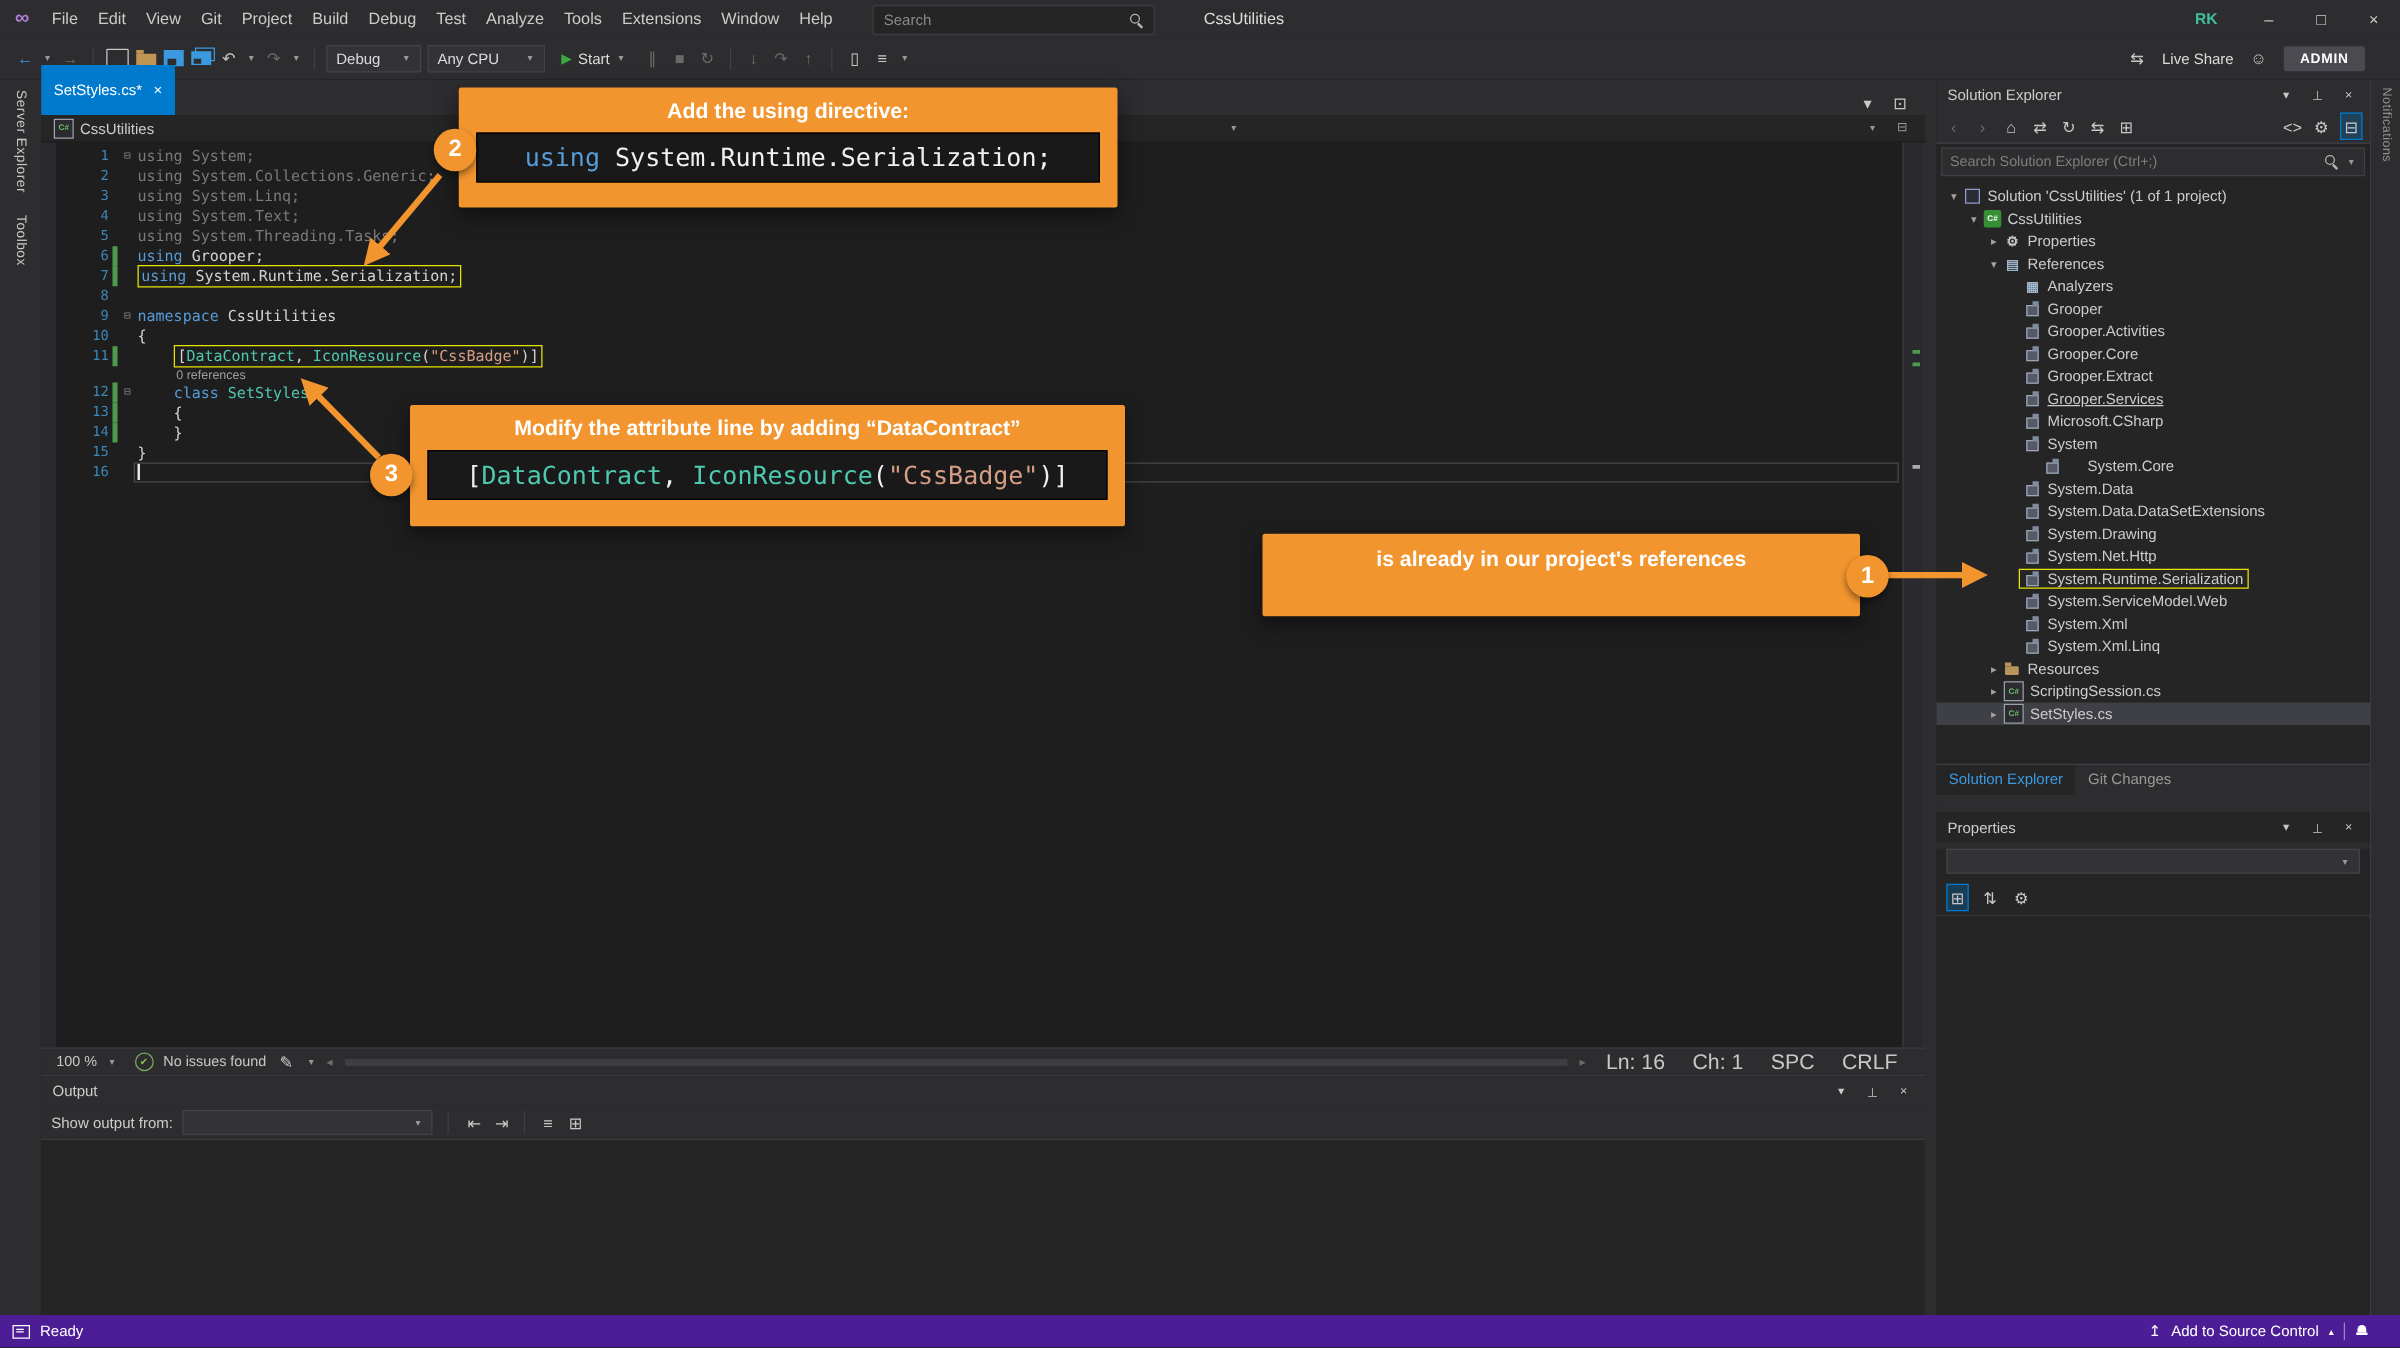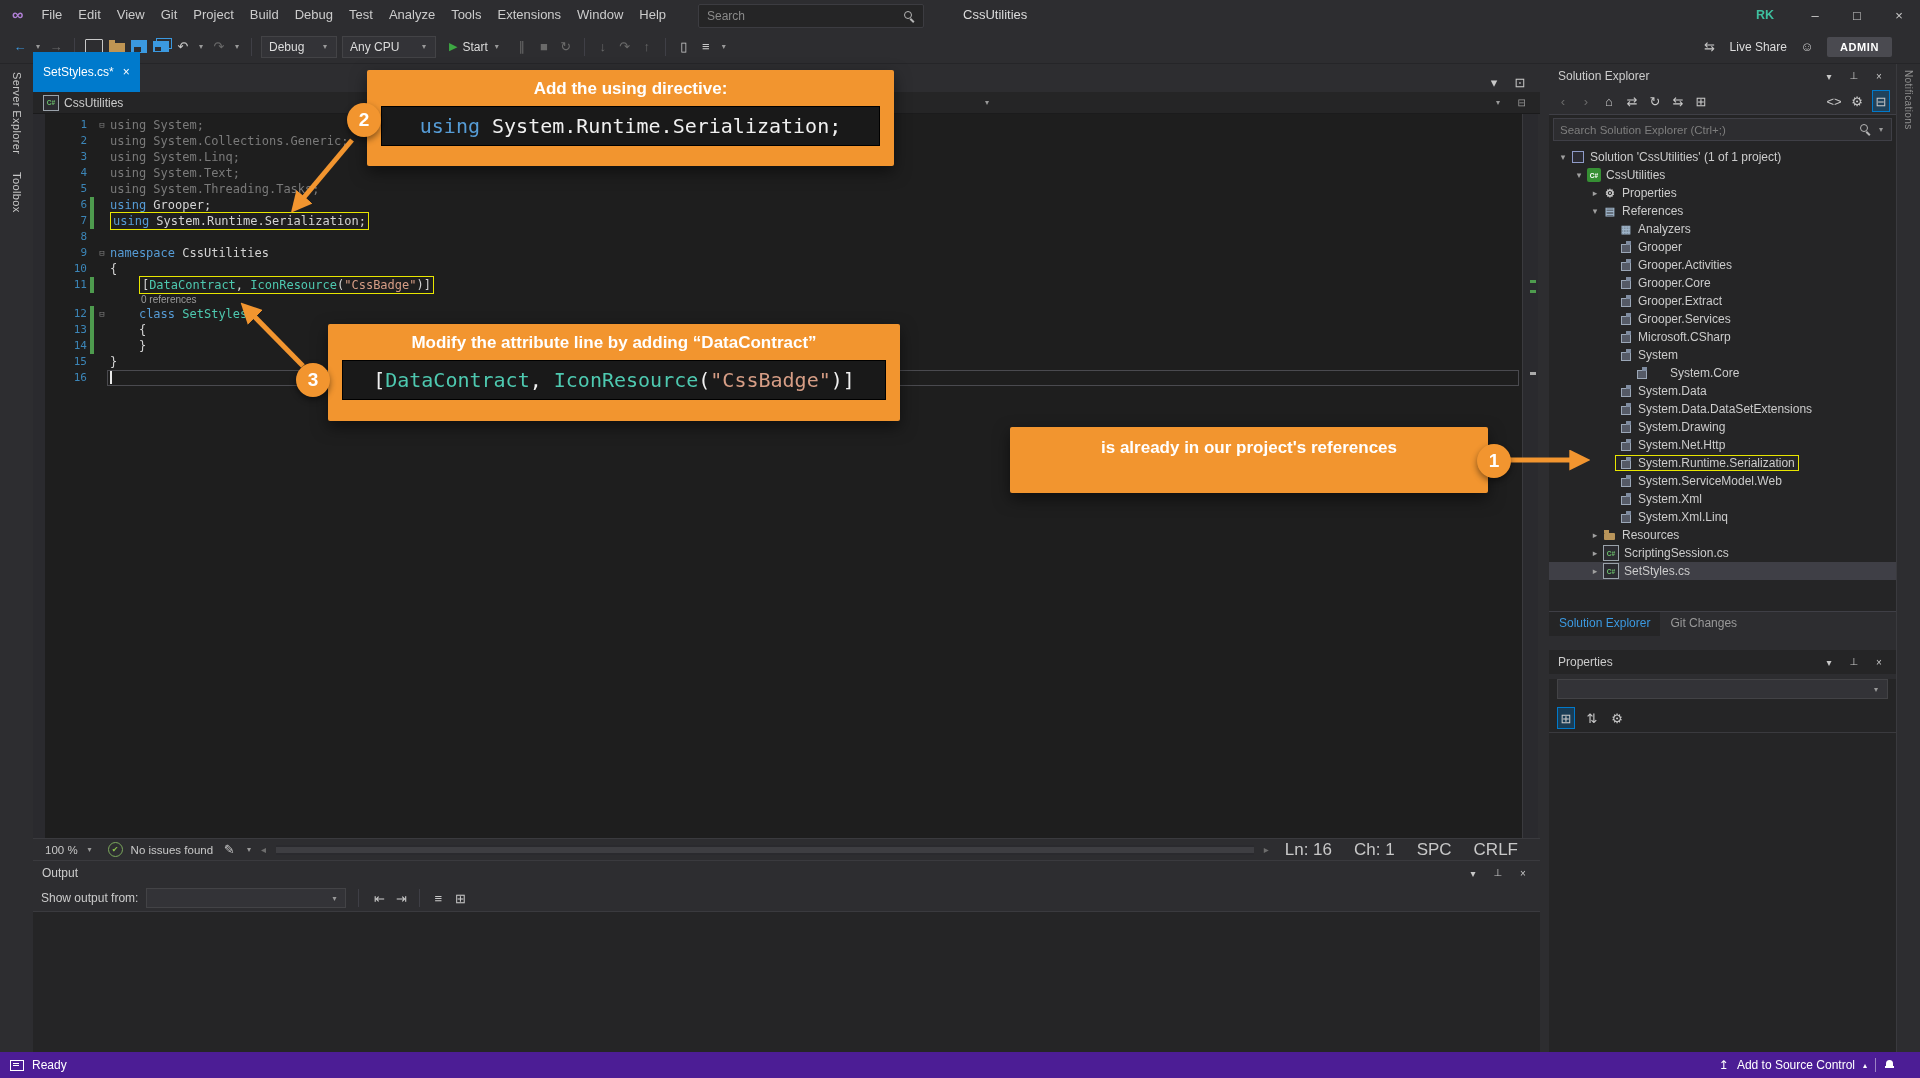--- a/index.html
+++ b/index.html
@@ -500,21 +500,21 @@
         <div class="tree-row" style="padding-left: 56px;">
           <span class="tw-arrow"></span>
           <span class="tw-ic ic-assembly"></span>
           <span class="tw-label">Grooper.Core</span>
         </div>
         <div class="tree-row" style="padding-left: 56px;">
           <span class="tw-arrow"></span>
           <span class="tw-ic ic-assembly"></span>
           <span class="tw-label">Grooper.Extract</span>
         </div>
-        <div class="tree-row" style="padding-left: 56px;">
+        <div class="tree-row" style="padding-left: 56px; text-decoration: underline;">
           <span class="tw-arrow"></span>
           <span class="tw-ic ic-assembly"></span>
           <span class="tw-label">Grooper.Services</span>
         </div>
         <div class="tree-row" style="padding-left: 56px;">
           <span class="tw-arrow"></span>
           <span class="tw-ic ic-assembly"></span>
           <span class="tw-label">Microsoft.CSharp</span>
         </div>
         <div class="tree-row" style="padding-left: 56px;">

